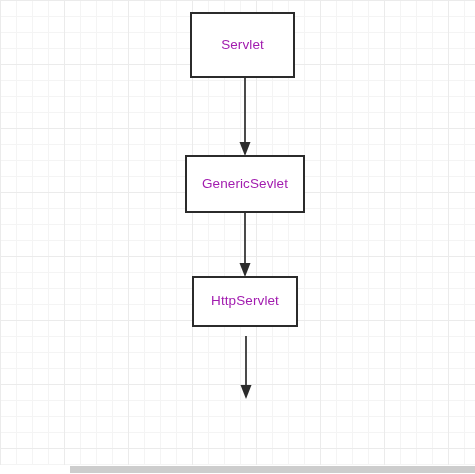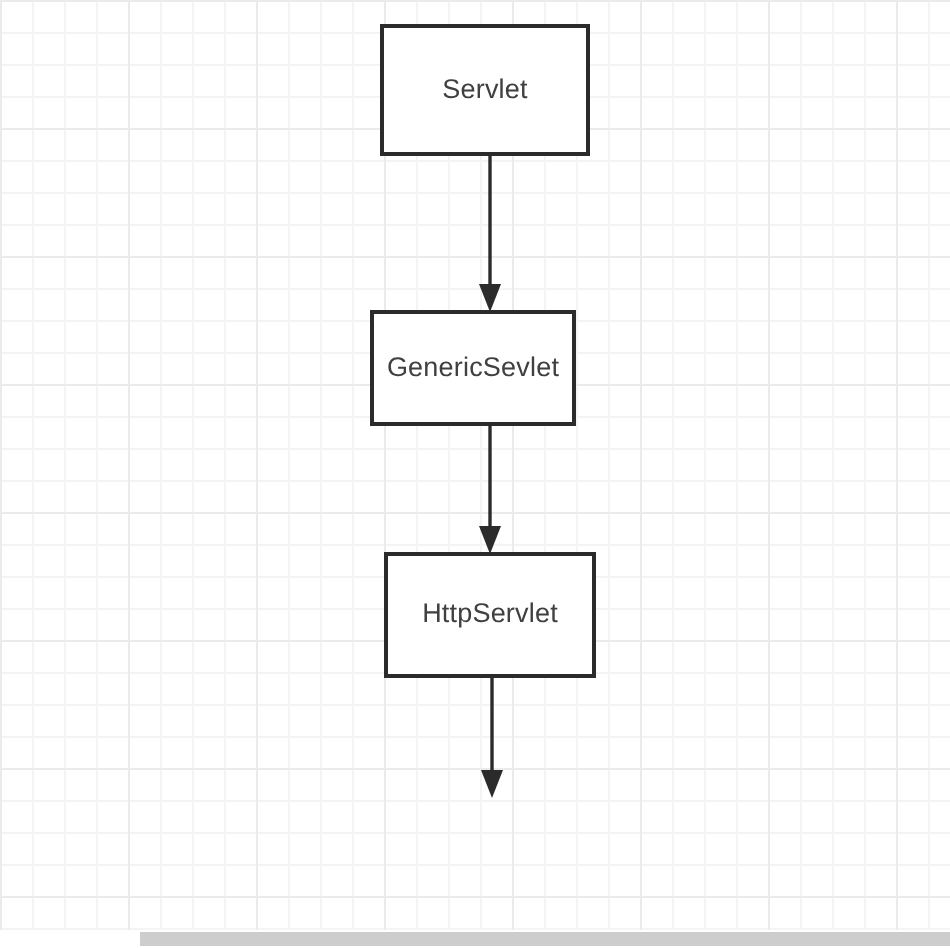--- a/index.html
+++ b/index.html
@@ -29,21 +29,21 @@
     background-position: 0px 0px, 0px 0px, 0px 0px, 0px 0px;
   }
   .shape-box {
     position: absolute;
     box-sizing: border-box;
     background: #ffffff;
     border: 2.5px solid #2b2b2b;
     display: flex;
     align-items: center;
     justify-content: center;
-    color: #404040;
+    color: #a21caf;
     font-size: 13.5px;
     line-height: 1.2;
     letter-spacing: 0.1px;
     white-space: nowrap;
   }
   .shape-box.cjk {
     font-family: "DejaVu Sans", "Liberation Sans", sans-serif;
     font-size: 13px;
     letter-spacing: 0.6px;
   }
@@ -91,25 +91,25 @@
 
   <svg class="connector" style="left:229px; top:336px; width:34px; height:65px;" viewBox="0 0 34 65">
     <line x1="17" y1="0" x2="17" y2="53"></line>
     <polygon points="17,63 11.5,49 22.5,49"></polygon>
   </svg>
 
   <div class="shape-box" style="left:190px; top:12px; width:105px; height:66px;">
     <span>Servlet</span>
   </div>
 
-  <div class="shape-box" style="left:185px; top:155px; width:103px; height:58px;">
+  <div class="shape-box" style="left:185px; top:155px; width:120px; height:58px;">
     <span>GenericSevlet</span>
   </div>
 
-  <div class="shape-box" style="left:192px; top:276px; width:106px; height:63px;">
+  <div class="shape-box" style="left:192px; top:276px; width:106px; height:51px;">
     <span>HttpServlet</span>
   </div>
 
 
   <div class="scroll-track">
     <div class="scroll-thumb" style="left:70px; width:405px;"></div>
   </div>
 
 </div>
 

